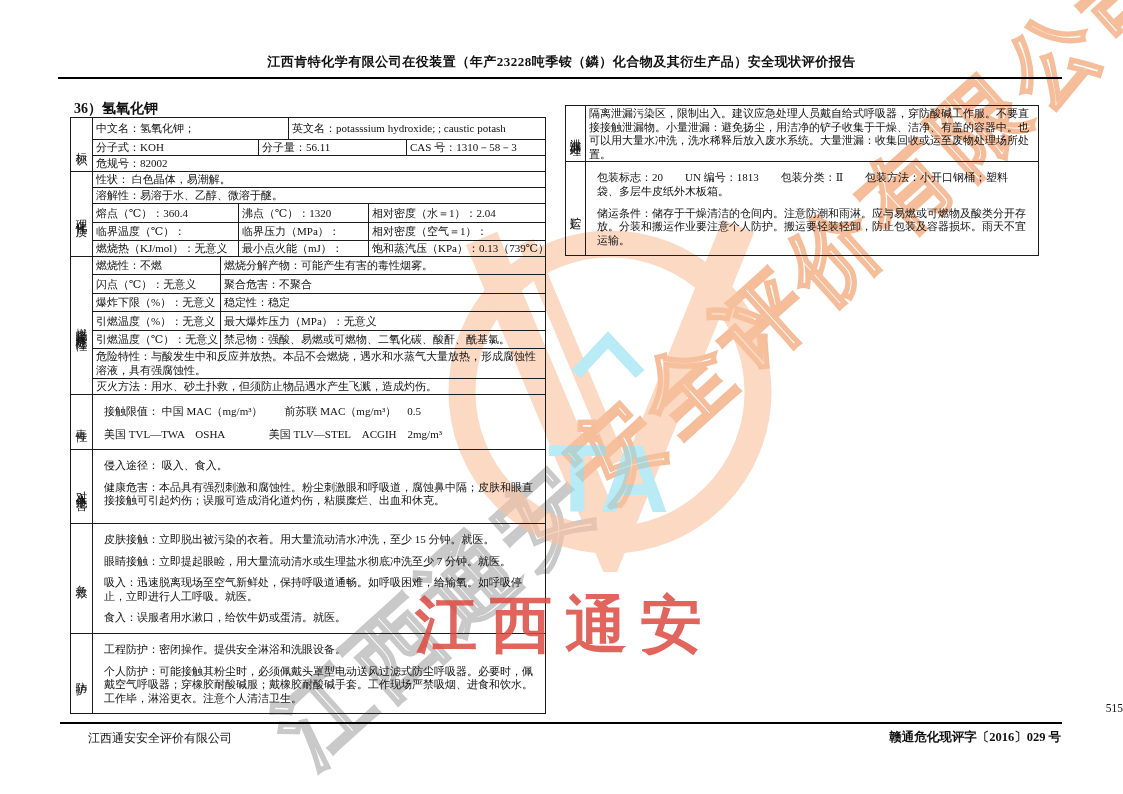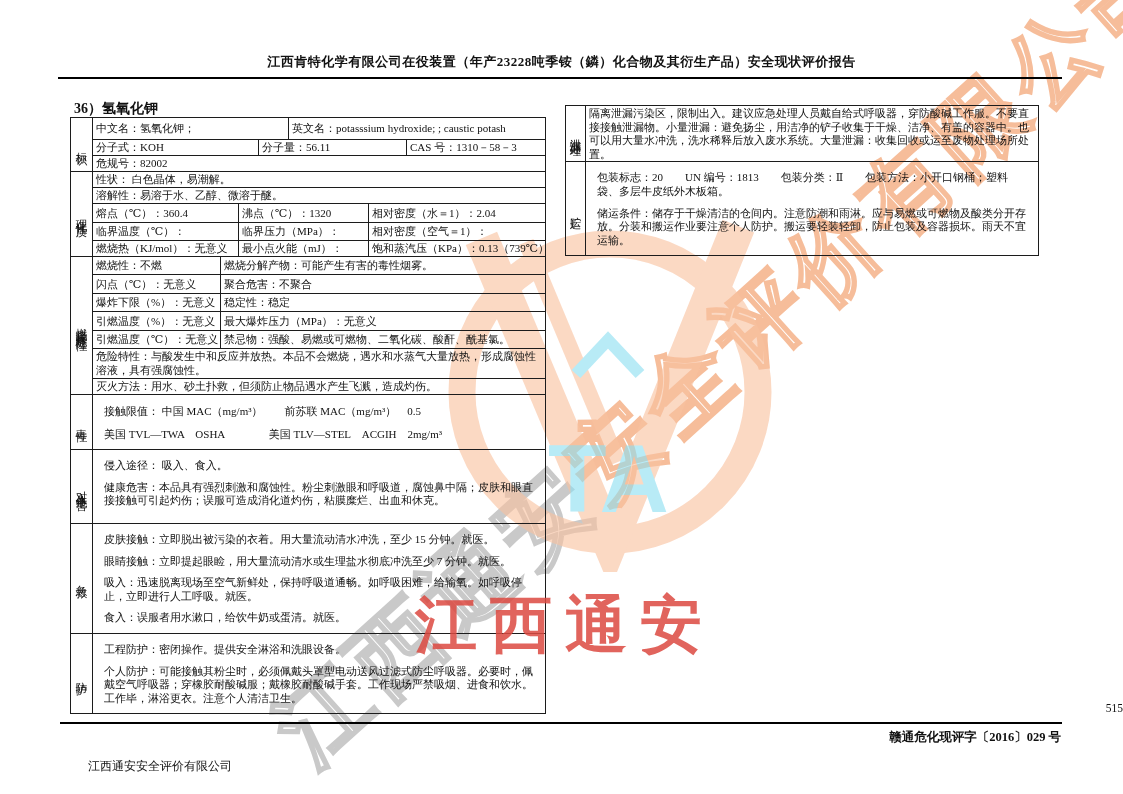--- a/index.html
+++ b/index.html
@@ -5,21 +5,21 @@
   html,body{margin:0;padding:0;}
   body{width:1123px;height:794px;position:relative;background:#ffffff;overflow:hidden;
        font-family:"Liberation Serif","DejaVu Serif",serif;color:#111;}
   
   .hdr-title{position:absolute;top:53px;left:0;width:1123px;text-align:center;
              font-size:13px;font-weight:700;letter-spacing:.5px;}
   .hdr-rule{position:absolute;top:77px;left:58px;width:1004px;height:2px;background:#000;}
   .sec-heading{position:absolute;top:100px;left:74px;font-size:14px;font-weight:700;}
   .pageno{position:absolute;top:702px;left:0;width:1123px;text-align:right;font-size:11.5px;}
   .ftr-rule{position:absolute;top:722px;left:60px;width:1002px;height:2px;background:#000;}
-  .ftr-left{position:absolute;top:730px;left:88px;font-size:12px;margin-top:28px;}
+  .ftr-left{position:absolute;top:730px;left:88px;font-size:12px;}
   .ftr-right{position:absolute;top:729px;right:62px;font-size:12.5px;font-weight:700;}
   
   table{border-collapse:collapse;table-layout:fixed;font-size:11px;}
   td{border:1px solid #1c1c1c;padding:0 3px;vertical-align:middle;background:transparent;}
   .lt-wrap{position:absolute;left:70px;top:117px;z-index:1;}
   .rt-wrap{position:absolute;left:565px;top:105px;z-index:1;}
   .lt{width:475px;}
   .rt{width:473px;}
   td.vlbl{writing-mode:vertical-lr;text-orientation:upright;text-align:center;
           padding:0;font-size:11.5px;letter-spacing:2px;line-height:20px;}

